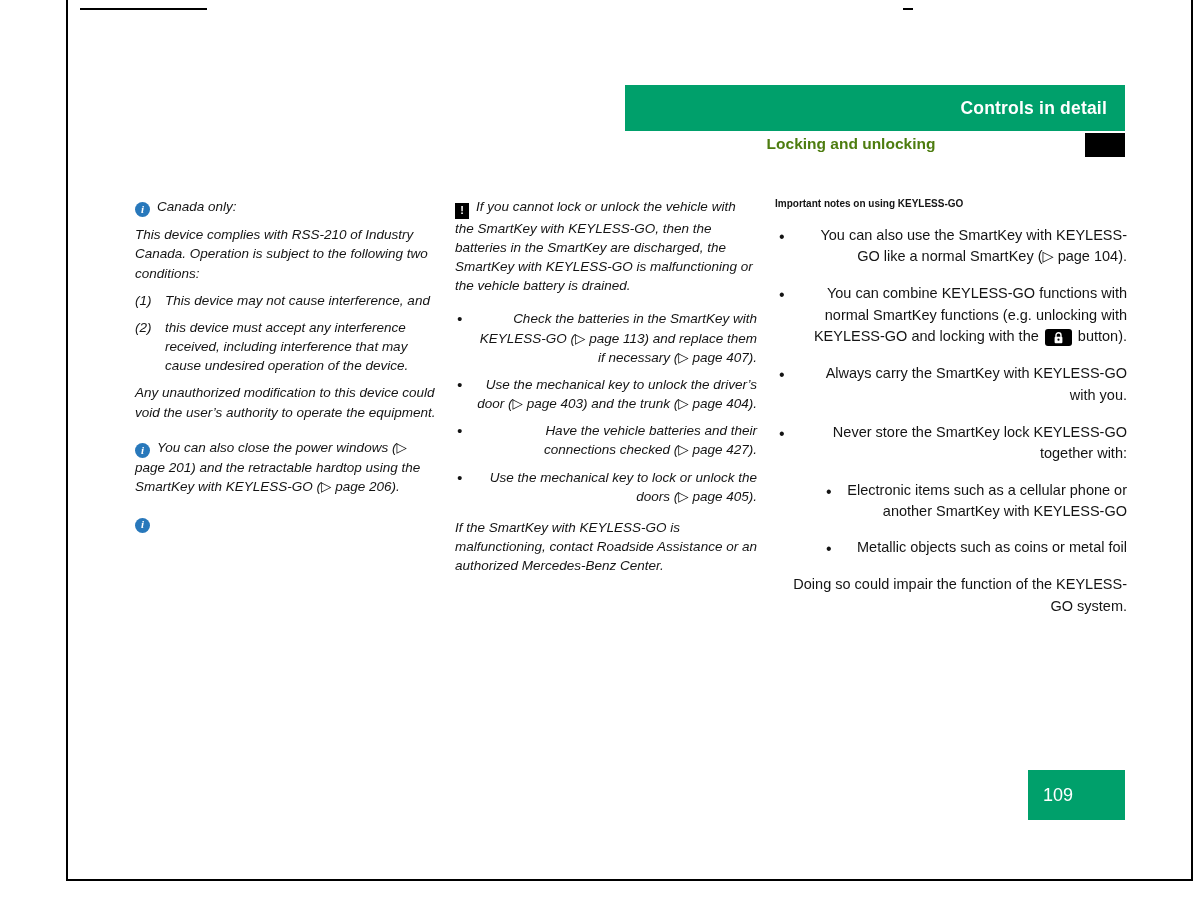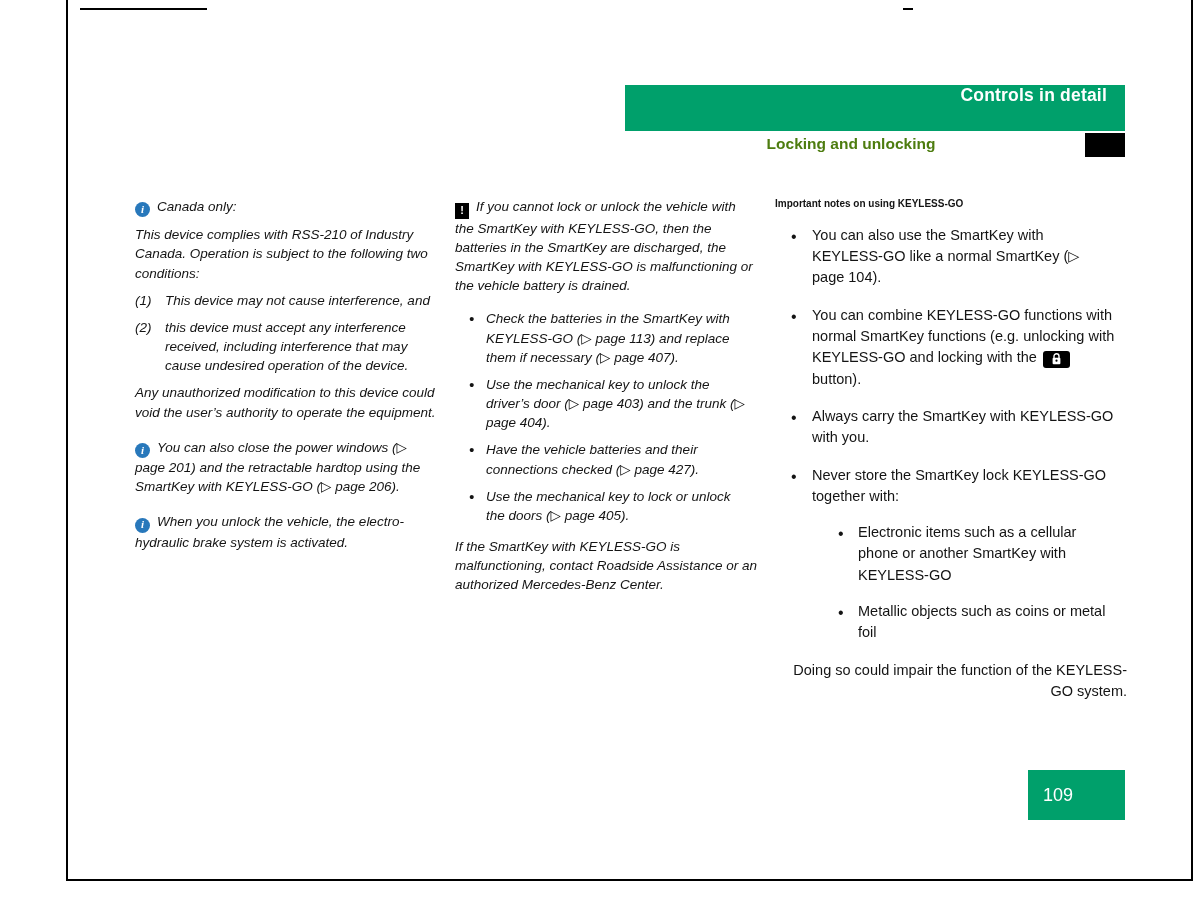--- a/index.html
+++ b/index.html
@@ -23,21 +23,21 @@
   .scan-line { position: absolute; background: #000; }
 
   
   .header-bar {
     position: absolute;
     left: 625px; top: 85px;
     width: 500px; height: 46px;
     background: var(--green);
     color: #fff;
     display: flex;
-    align-items: flex-start;
+    align-items: center;
     justify-content: flex-end;
     padding-right: 18px;
     font-size: 17.5px;
     font-weight: bold;
     letter-spacing: 0.2px;
   }
   .subtitle-row {
     position: absolute;
     left: 625px; top: 135px;
     width: 452px;
@@ -108,21 +108,21 @@
   }
 
   
   .numbered { display: flex; gap: 8px; margin: 0 0 8px 0; }
   .numbered .num { flex: 0 0 22px; }
   .numbered .txt { flex: 1; }
 
   .gap-before { margin-top: 16px !important; }
 
   
-  ul.bullets { list-style: none; margin: 12px; padding: 0; }
+  ul.bullets { list-style: none; margin: 0; padding: 0; text-align: right; }
   ul.bullets > li { position: relative; padding-left: 19px; margin-bottom: 8px; }
   ul.bullets > li::before {
     content: "\2022";
     position: absolute;
     left: 2px; top: -1px;
     font-size: 15px;
   }
   .col-2 ul.bullets { margin-top: 14px; margin-bottom: 12px; }
 
   .col-3 .col3-heading {
@@ -188,21 +188,21 @@
     </div>
     <p>Any unauthorized modification to this device could void the user’s authority to operate the equipment.</p>
     <p class="gap-before">
       <span class="info-icon">
           <span>i</span>
         </span><span>You can also close the power windows (▷ page 201) and the retractable hardtop using the SmartKey with KEYLESS-GO (▷ page 206).</span>
     </p>
     <p class="gap-before">
       <span class="info-icon">
           <span>i</span>
-        </span><span>When you unlock the vehicle, the electro-hydraulic brake system is activated.</span>
+        </span>
     </p>
   </div>
 
   <div class="col col-2">
     <p>
       <span class="warn-icon">
           <span>!</span>
         </span><span>If you cannot lock or unlock the vehicle with the SmartKey with KEYLESS-GO, then the batteries in the SmartKey are discharged, the SmartKey with KEYLESS-GO is malfunctioning or the vehicle battery is drained.</span>
     </p>
     <ul class="bullets">

